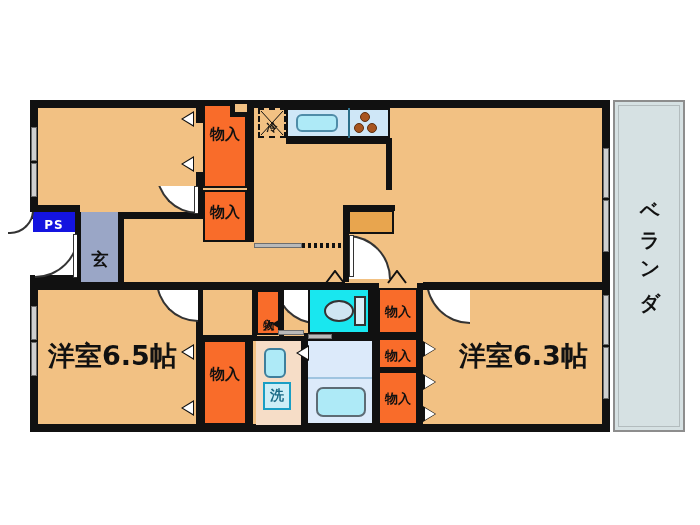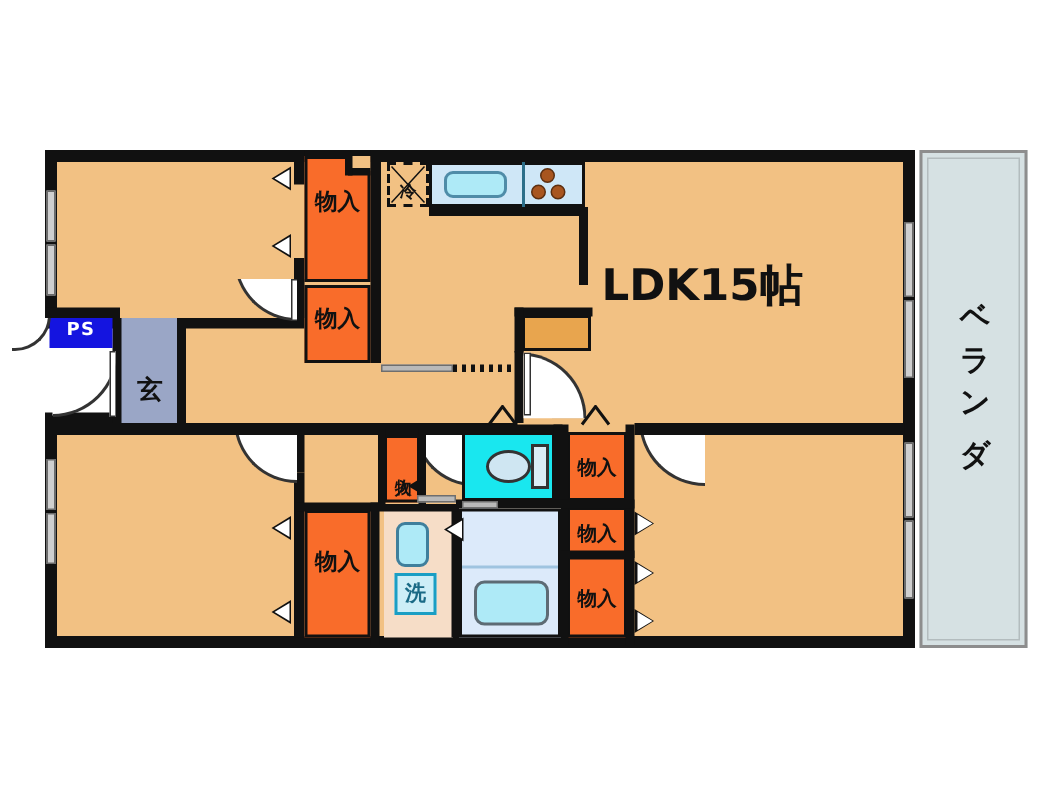--- a/index.html
+++ b/index.html
@@ -139,21 +139,20 @@
   <div class="abs kitchen-counter" style="left:286px;top:108px;width:104px;height:30px;"></div>
   <div class="abs sink" style="left:296px;top:114px;width:42px;height:18px;"></div>
   <div class="abs" style="left:348px;top:108px;width:2px;height:30px;background:#2c6f8a;"></div>
   <div class="abs burner" style="left:360px;top:112px;width:10px;height:10px;"></div>
   <div class="abs burner" style="left:354px;top:123px;width:10px;height:10px;"></div>
   <div class="abs burner" style="left:367px;top:123px;width:10px;height:10px;"></div>
 
   <div class="abs wall" style="left:386px;top:138px;width:6px;height:52px;"></div>
   <div class="abs wall" style="left:286px;top:138px;width:106px;height:6px;"></div>
 
-  <div class="abs room-label rl-ldk" style="left:401px;top:171px;">LDK15帖</div>
 
   <div class="abs counter" style="left:348px;top:210px;width:46px;height:24px;"></div>
   <div class="abs wall" style="left:343px;top:205px;width:52px;height:6px;"></div>
   <div class="abs wall" style="left:343px;top:205px;width:6px;height:30px;"></div>
   <div class="abs wall" style="left:343px;top:234px;width:6px;height:48px;"></div>
 
   <div class="abs" style="left:349px;top:235px;width:44px;height:44px;overflow:hidden;">
     <div class="abs" style="left:-2px;top:0;width:44px;height:44px;border:2px solid #333;border-radius:0 44px 0 0;background:#fff;border-left:none;border-bottom:none;"></div>
     <div class="abs white" style="left:0px;top:0;width:5px;height:42px;border:1px solid #333;"></div>
   </div>
@@ -164,33 +163,34 @@
   <div class="abs wall" style="left:30px;top:282px;width:170px;height:8px;"></div>
   <div class="abs wall" style="left:200px;top:282px;width:145px;height:8px;"></div>
 
   <div class="abs genkan" style="left:80px;top:212px;width:40px;height:70px;"></div>
   <div class="abs wall" style="left:75px;top:212px;width:6px;height:70px;"></div>
   <div class="abs wall" style="left:118px;top:212px;width:6px;height:70px;"></div>
   <div class="abs" style="left:80px;top:248px;width:40px;text-align:center;">
     <span class="genkan-lbl">玄</span>
   </div>
 
-  <div class="abs ps" style="left:33px;top:212px;width:42px;height:20px;display:flex;align-items:flex-start;justify-content:center;">
+  <div class="abs ps" style="left:33px;top:212px;width:42px;height:20px;display:flex;align-items:flex-end;justify-content:center;">
     <span>PS</span>
   </div>
 
   <div class="abs" style="left:33px;top:234px;width:44px;height:44px;overflow:hidden;">
     <div class="abs" style="left:2px;top:0;width:44px;height:44px;border:2px solid #333;border-radius:0 0 44px 0;background:#fff;border-top:none;border-left:none;"></div>
     <div class="abs white" style="left:40px;top:0;width:5px;height:44px;border:1px solid #333;"></div>
   </div>
 
   <div class="abs" style="left:8px;top:212px;width:26px;height:22px;overflow:hidden;">
     <div class="abs" style="left:0;top:-2px;width:26px;height:24px;border:2px solid #333;border-radius:0 0 26px 0;background:#fff;border-top:none;border-left:none;"></div>
   </div>
 
+  <div class="abs room-label rl-big" style="left:48px;top:338px;">洋室6.5帖</div>
 
   <div class="abs wall" style="left:196px;top:290px;width:7px;height:25px;"></div>
   <div class="abs wall" style="left:196px;top:315px;width:7px;height:110px;"></div>
 
   <div class="abs" style="left:156px;top:290px;width:42px;height:32px;overflow:hidden;">
     <div class="abs" style="left:0;top:-12px;width:42px;height:44px;border:2px solid #333;border-radius:0 0 0 44px;background:#fff;border-top:none;border-right:none;"></div>
 
   </div>
 
   <div class="abs closet" style="left:203px;top:340px;width:44px;height:85px;">
@@ -296,20 +296,21 @@
       <div class="tri-out" style="transform:rotate(180deg);"></div>
     </div>
   <div class="abs" style="left:425px;top:408px;">
       <div class="tri-in" style="transform:rotate(180deg);"></div>
     </div>
 
   <svg class="abs" style="left:386px;top:270px;" width="22" height="14">
     <polyline points="2,13 11,1 20,13" fill="none" stroke="#111" stroke-width="2"></polyline>
   </svg>
 
+  <div class="abs room-label rl-big" style="left:459px;top:338px;">洋室6.3帖</div>
 
   <div class="abs wall" style="left:423px;top:282px;width:180px;height:8px;"></div>
 
   <div class="abs" style="left:426px;top:290px;width:44px;height:34px;overflow:hidden;">
     <div class="abs" style="left:0;top:-12px;width:44px;height:46px;border:2px solid #333;border-radius:0 0 0 46px;background:#fff;border-top:none;border-right:none;"></div>
 
   </div>
 
   <div class="abs slider-gray" style="left:278px;top:330px;width:26px;height:5px;"></div>
 

